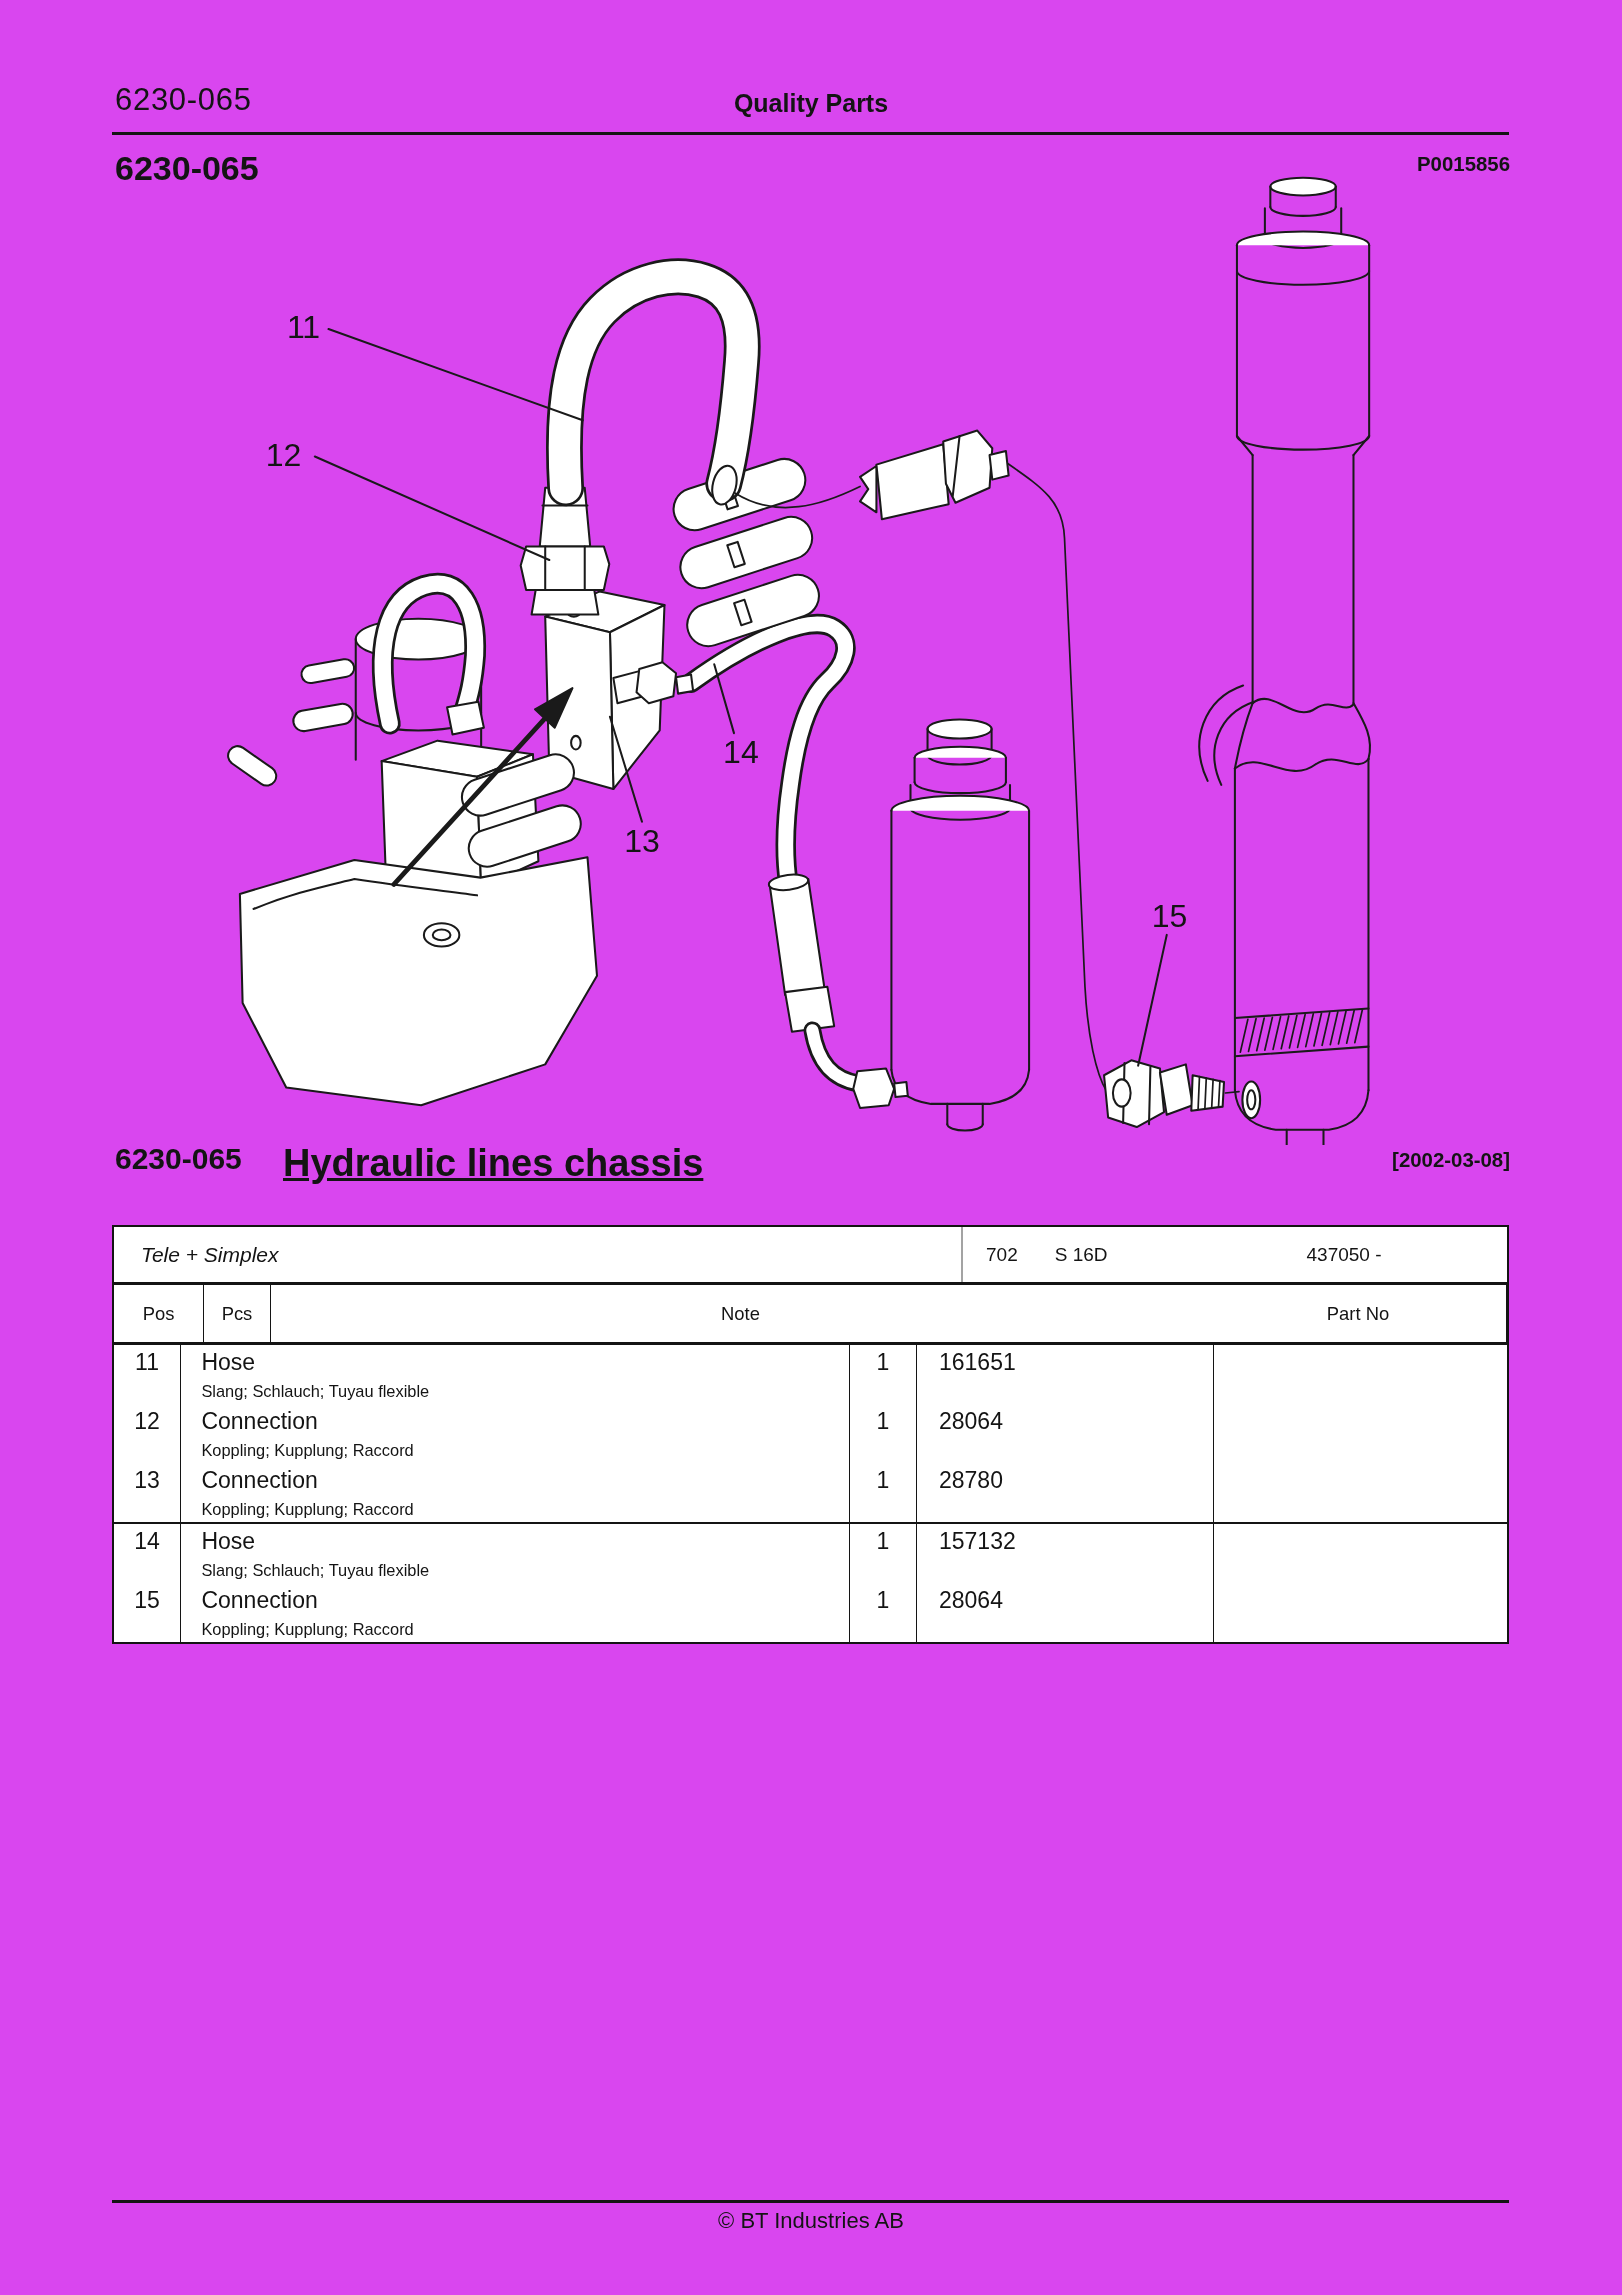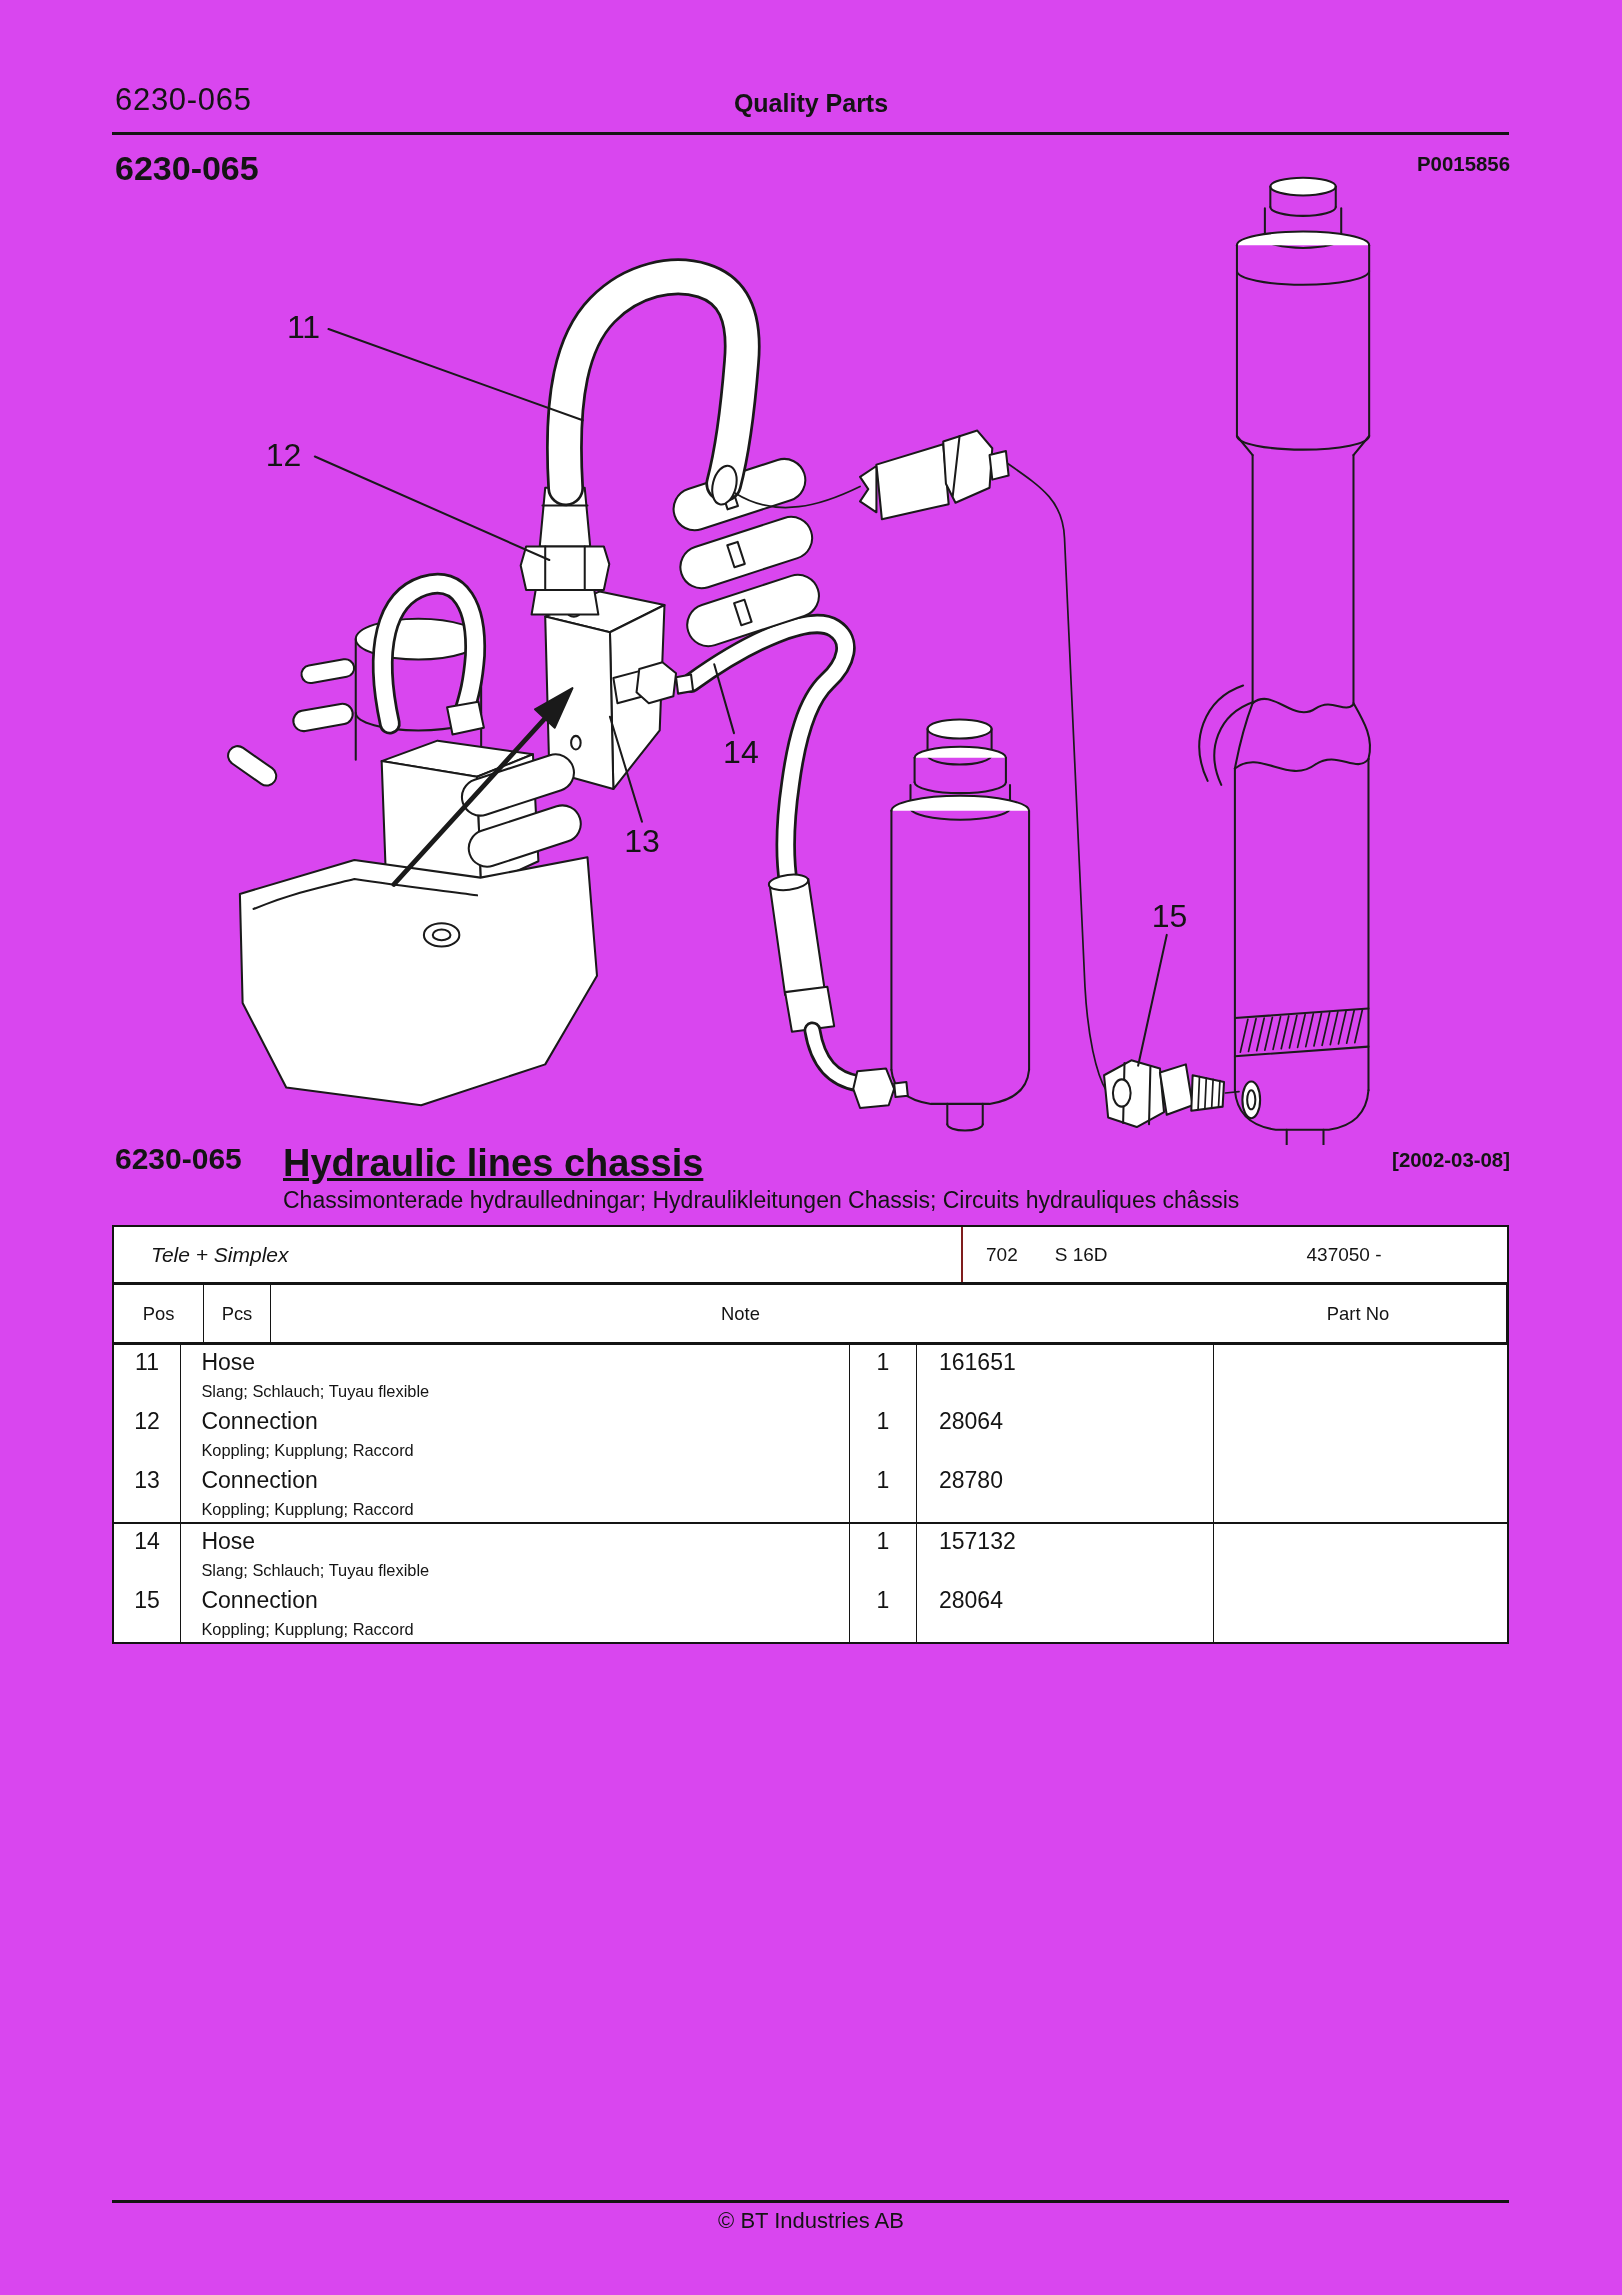--- a/index.html
+++ b/index.html
@@ -14,22 +14,22 @@
   .h-img{right:112px;top:153px;font-size:20.4px;font-weight:bold;}
   
   .sec-num{left:115px;top:1142px;font-size:30px;font-weight:bold;}
   .sec-title{left:283px;top:1142px;font-size:38px;font-weight:bold;text-decoration:underline;}
   .sec-date{right:112px;top:1149px;font-size:20.4px;font-weight:bold;}
   .sec-sub{left:283px;top:1187px;font-size:23px;}
   
   .parts-table{position:absolute;left:112px;top:1225px;width:1397px;border:2.7px solid #141414;
                box-sizing:border-box;background:#fff;}
   .band{display:flex;height:55px;border-bottom:3.4px solid #141414;}
-  .band-left{width:849px;border-right:2px solid #7f1d1d;box-sizing:border-box;display:flex;
-             align-items:center;padding-left:37px;font-style:italic;font-size:21px;}
+  .band-left{width:849px;border-right:2px solid #a3a3a3;box-sizing:border-box;display:flex;
+             align-items:center;padding-left:27px;font-style:italic;font-size:21px;}
   .band-right{flex:1;display:flex;align-items:center;font-size:19px;}
   .band-right .m1{margin-left:23px;} .band-right .m2{margin-left:37px;} .band-right .m3{margin-left:199px;}
   .head{display:flex;height:57px;border-bottom:3.4px solid #141414;font-size:18.4px;}
   .hc{box-sizing:border-box;border-right:1.4px solid #141414;display:flex;align-items:center;justify-content:center;}
   .w-pos{width:90px;} .w-desc{width:669px;} .w-pcs{width:67px;} .w-part{width:297px;} .w-note{flex:1;border-right:none;}
   .row{display:flex;height:59px;}
   .row.group-start{border-top:2px solid #141414;}
   .bc{box-sizing:border-box;border-right:1.4px solid #141414;padding-top:4.1px;}
   .bc.last{border-right:none;}
   .pos-c{width:67px;text-align:center;font-size:23px;}
@@ -231,21 +231,20 @@
       <text x="390" y="684">12</text>
       <text x="916" y="1250">13</text>
       <text x="1061" y="1120">14</text>
       <text x="1690" y="1360">15</text>
     </g>
   </svg>
 
   <div class="abs sec-num">6230-065</div>
   <div class="abs sec-title">Hydraulic lines chassis</div>
   <div class="abs sec-date">[2002-03-08]</div>
-  <div class="abs sec-sub">Chassimonterade hydraulledningar; Hydraulikleitungen Chassis; Circuits hydrauliques châssis</div>
 
   <div class="parts-table">
     <div class="band">
       <div class="band-left">Tele + Simplex</div>
       <div class="band-right">
         <span class="m1">702</span>
         <span class="m2">S 16D</span>
         <span class="m3">437050 -</span>
       </div>
     </div>

